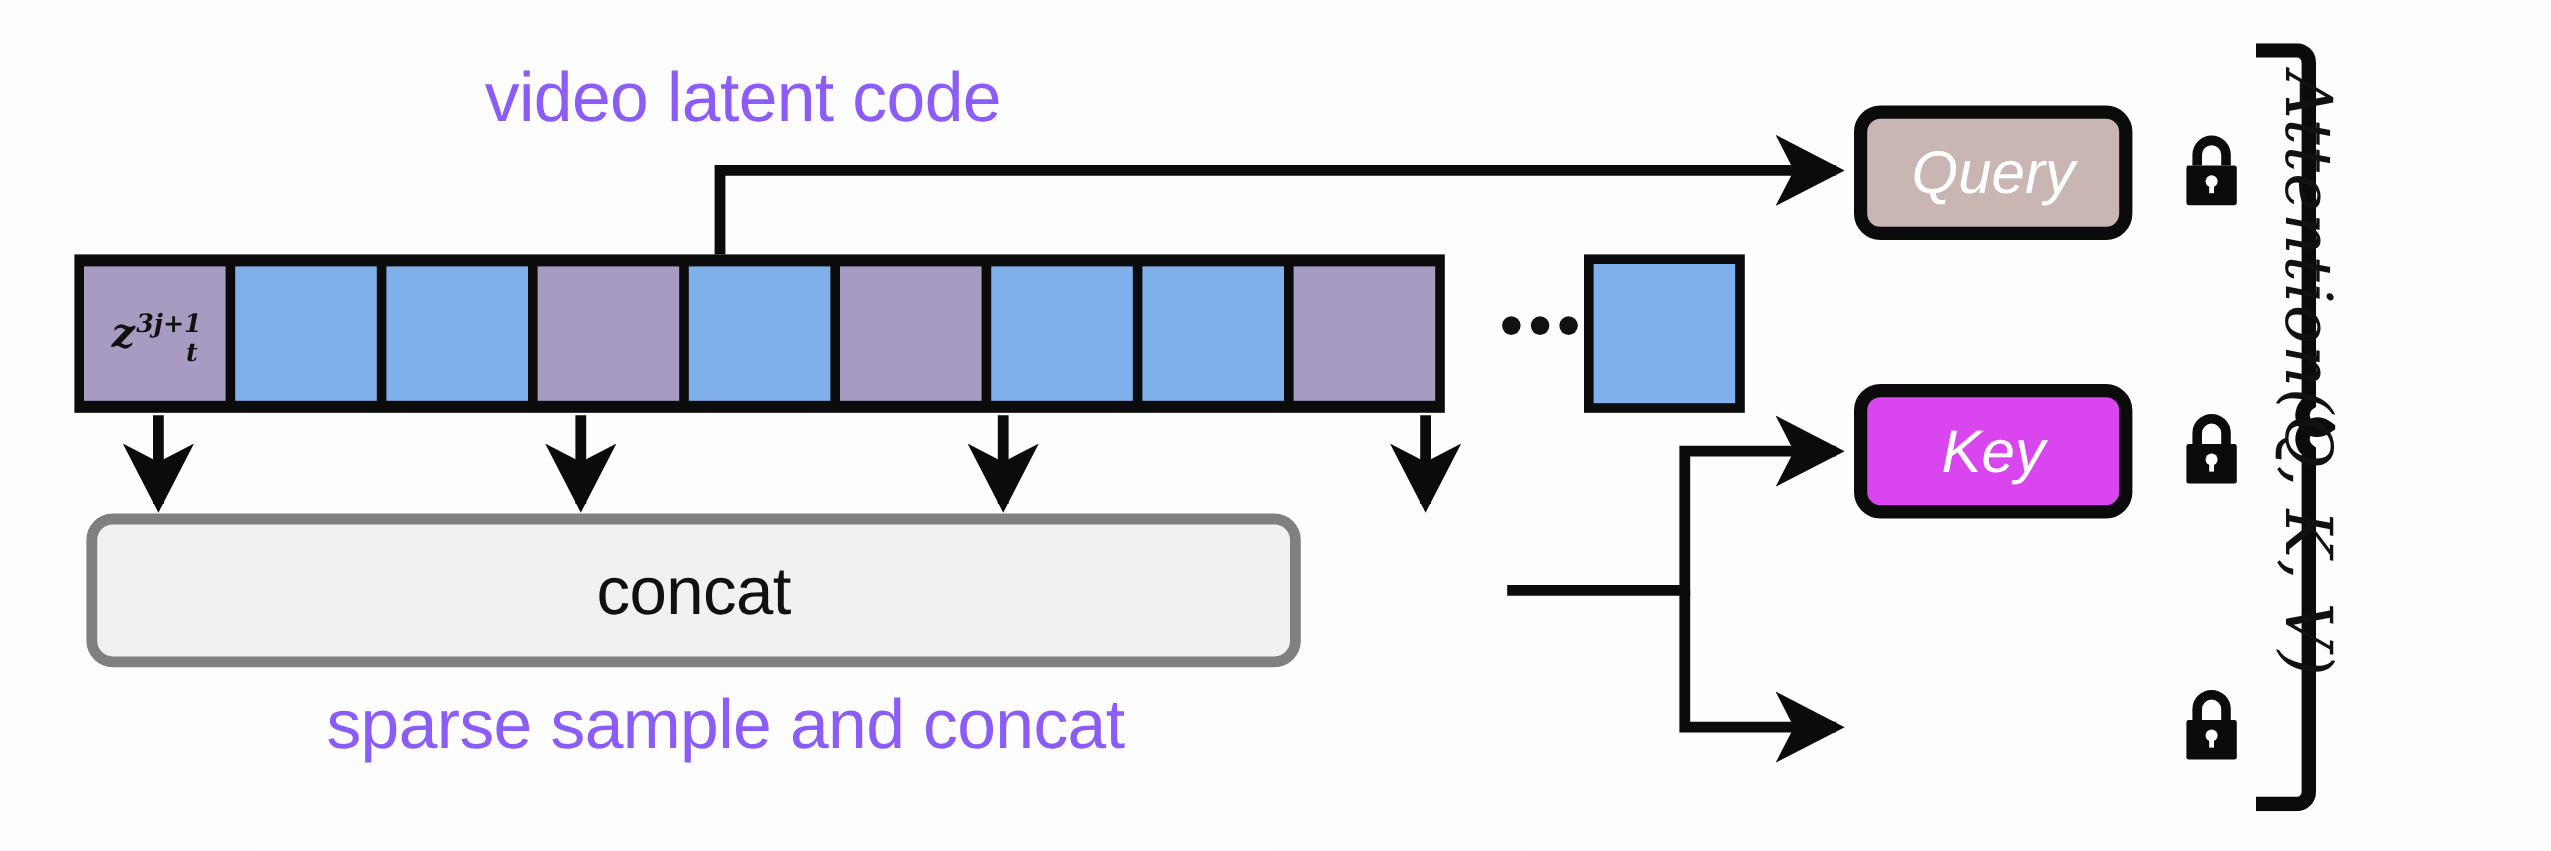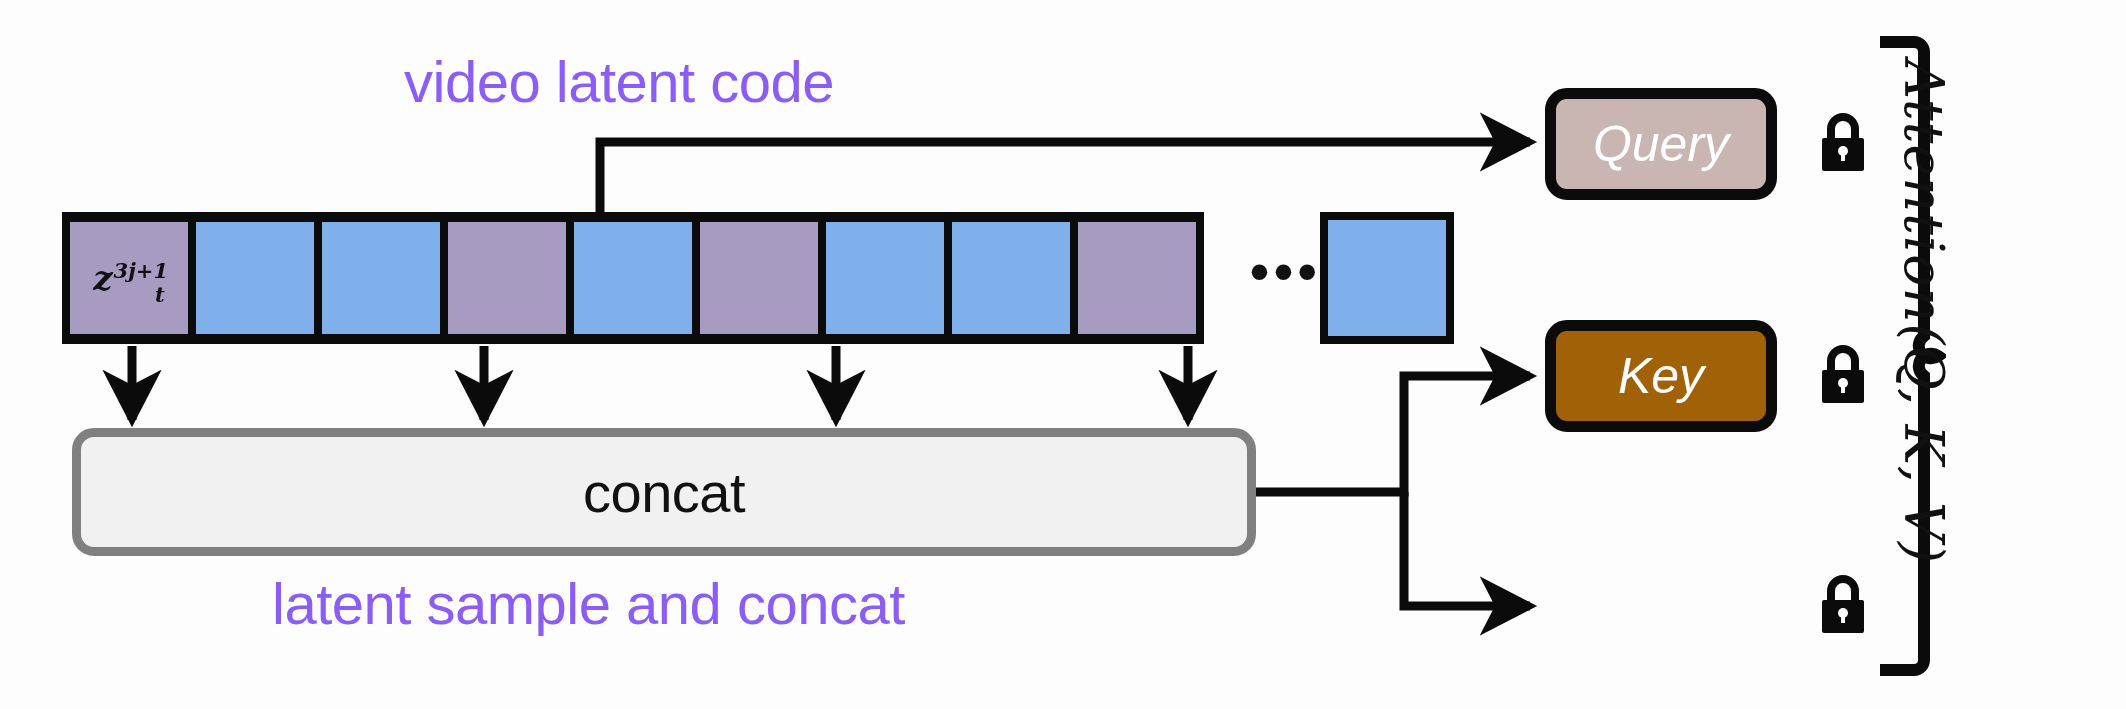--- a/index.html
+++ b/index.html
@@ -120,21 +120,21 @@
     margin-left: -12px;
     position: relative;
     top: 4px;
   }
 
   
   #concat-box {
     position: absolute;
     left: 72px;
     top: 428px;
-    width: 1184px;
+    width: 1012px;
     height: 128px;
     background: #f1f1f1;
     border: 9px solid #808080;
     border-radius: 22px;
     box-sizing: border-box;
     display: flex;
     align-items: center;
     justify-content: center;
   }
   #concat-label {
@@ -234,26 +234,26 @@
   <div id="latent-ellipsis">•••</div>
 
   <div id="latent-cell-tail">
     <div class="inner" style="background:#7fb0ec"></div>
   </div>
 
   <div id="concat-box">
     <span id="concat-label">concat</span>
   </div>
 
-  <div class="caption" id="sparse-sample-label">latent sample and concat</div>
+  <div class="caption" id="sparse-sample-label">sparse sample and concat</div>
 
   <div class="qkv-box" id="query-box" style="background:#c9b6b2">
     <span class="qkv-label">Query</span>
   </div>
-  <div class="qkv-box" id="key-box" style="background:#a16207">
+  <div class="qkv-box" id="key-box" style="background:#d946ef">
     <span class="qkv-label">Key</span>
   </div>
 
   <svg class="lock-icon" id="lock-query" viewBox="0 0 54 64">
     <path d="M15 28 V19 a12 12 0 0 1 24 0 V28" fill="none" stroke="#0b0b0b" stroke-width="8"></path>
     <rect x="6" y="28" width="42" height="33" rx="2" fill="#0b0b0b"></rect>
     <circle cx="27" cy="41" r="5" fill="#ffffff"></circle>
     <rect x="25" y="41" width="4" height="10" fill="#ffffff"></rect>
   </svg>
   <svg class="lock-icon" id="lock-key" viewBox="0 0 54 64">

